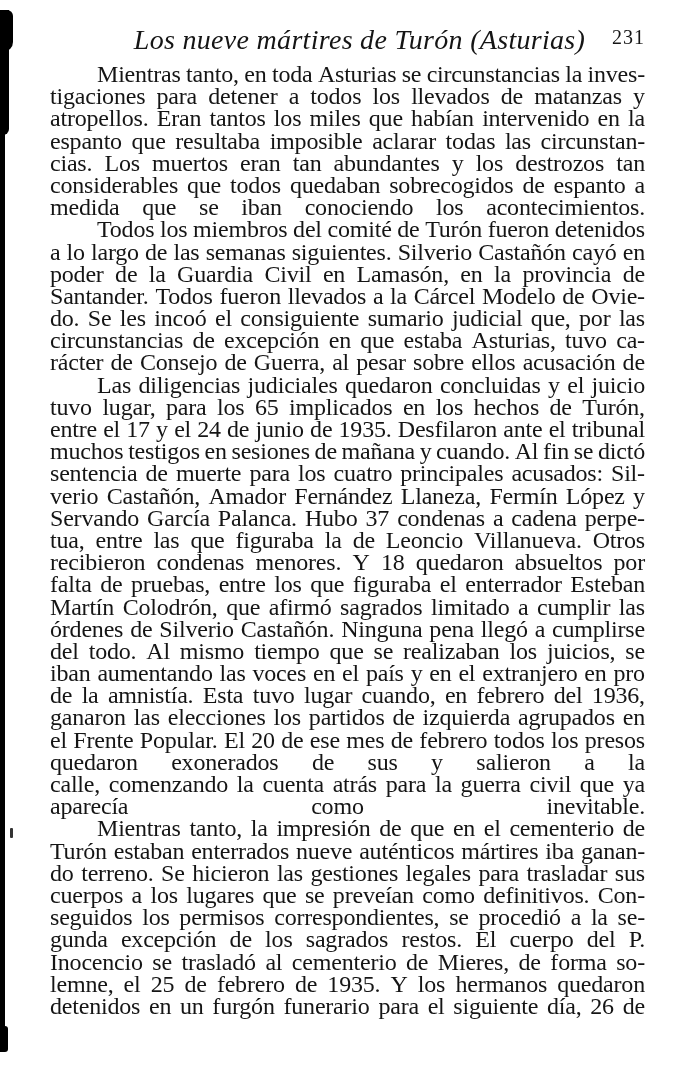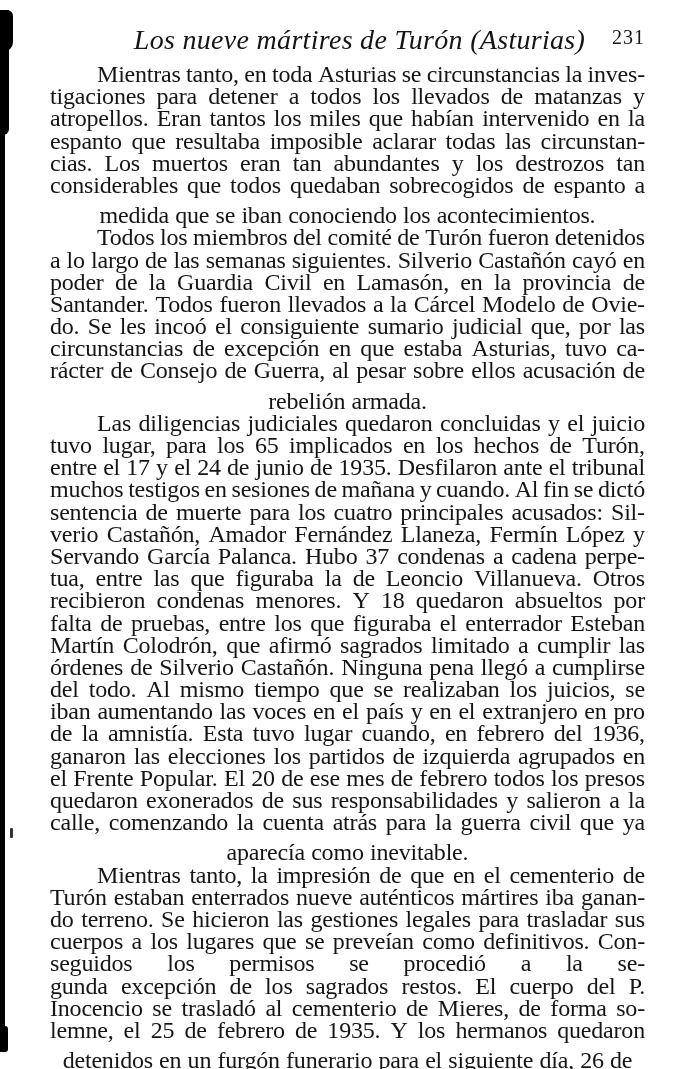--- a/index.html
+++ b/index.html
@@ -49,21 +49,21 @@
   .para { margin: 0; }
   .line {
     display: flex;
     justify-content: space-between;
     height: 22.2px;
     line-height: 22.2px;
     overflow: visible;
   }
   .line span { white-space: pre; }
   .line.first > span:first-child { margin-left: 47px; }
-  .line.last { justify-content: center; gap: 0.26em; margin-top: 8px; }
+  .line.last { justify-content: space-between; gap: 0.26em; }
 </style>
 </head>
 <body>
 
 <div class="artifact band-main"></div>
 <div class="artifact band-upper"></div>
 <div class="artifact band-top"></div>
 <div class="artifact band-bottom"></div>
 <div class="artifact speck-mid"></div>
 
@@ -230,24 +230,20 @@
         <span>de</span>
         <span>Consejo</span>
         <span>de</span>
         <span>Guerra,</span>
         <span>al</span>
         <span>pesar</span>
         <span>sobre</span>
         <span>ellos</span>
         <span>acusación</span>
         <span>de</span>
-      </div>
-      <div class="line last">
-        <span>rebelión</span>
-        <span>armada.</span>
       </div>
     </div>
     <div class="para">
       <div class="line first">
         <span>Las</span>
         <span>diligencias</span>
         <span>judiciales</span>
         <span>quedaron</span>
         <span>concluidas</span>
         <span>y</span>
@@ -450,21 +446,20 @@
         <span>febrero</span>
         <span>todos</span>
         <span>los</span>
         <span>presos</span>
       </div>
       <div class="line">
         <span>quedaron</span>
         <span>exonerados</span>
         <span>de</span>
         <span>sus</span>
-        <span>responsabilidades</span>
         <span>y</span>
         <span>salieron</span>
         <span>a</span>
         <span>la</span>
       </div>
       <div class="line">
         <span>calle,</span>
         <span>comenzando</span>
         <span>la</span>
         <span>cuenta</span>
@@ -526,20 +521,21 @@
         <span>se</span>
         <span>preveían</span>
         <span>como</span>
         <span>definitivos.</span>
         <span>Con-</span>
       </div>
       <div class="line">
         <span>seguidos</span>
         <span>los</span>
         <span>permisos</span>
+        <span>correspondientes,</span>
         <span>se</span>
         <span>procedió</span>
         <span>a</span>
         <span>la</span>
         <span>se-</span>
       </div>
       <div class="line">
         <span>gunda</span>
         <span>excepción</span>
         <span>de</span>

